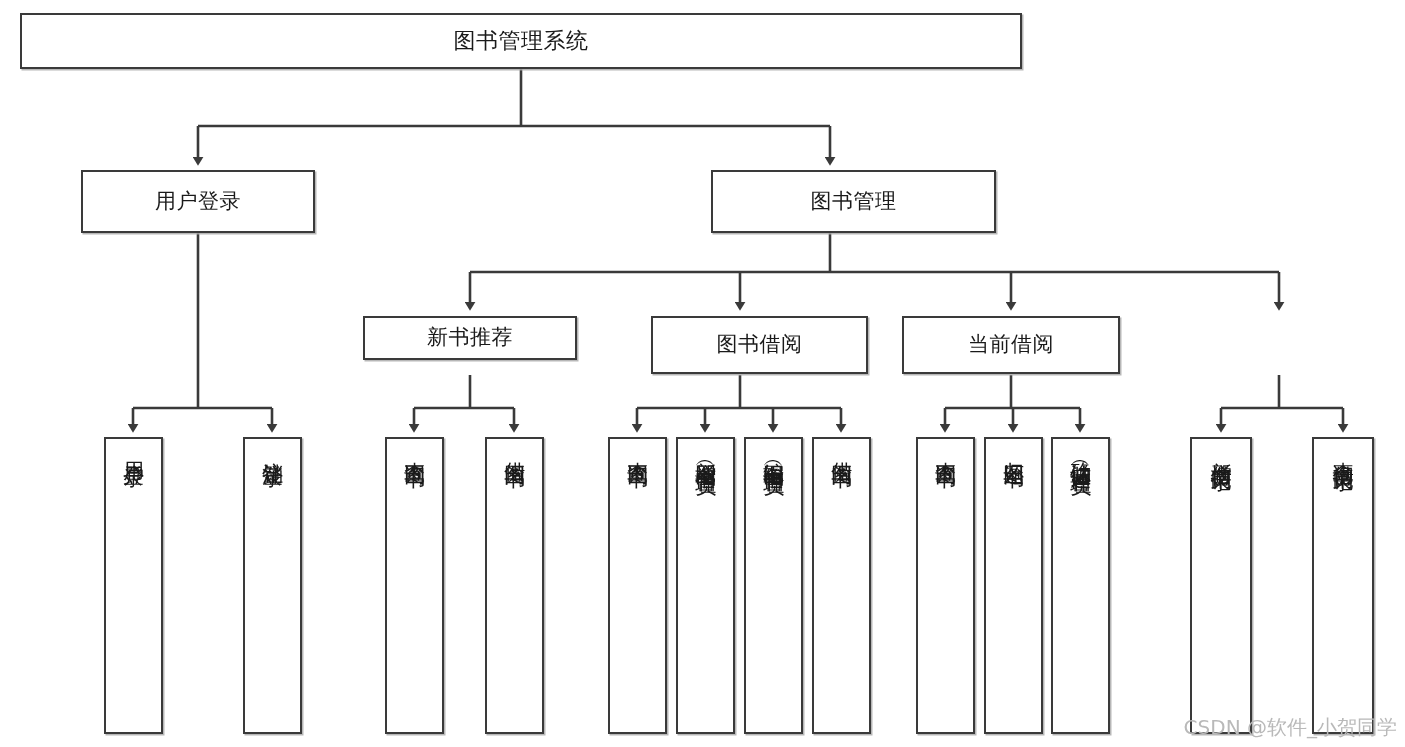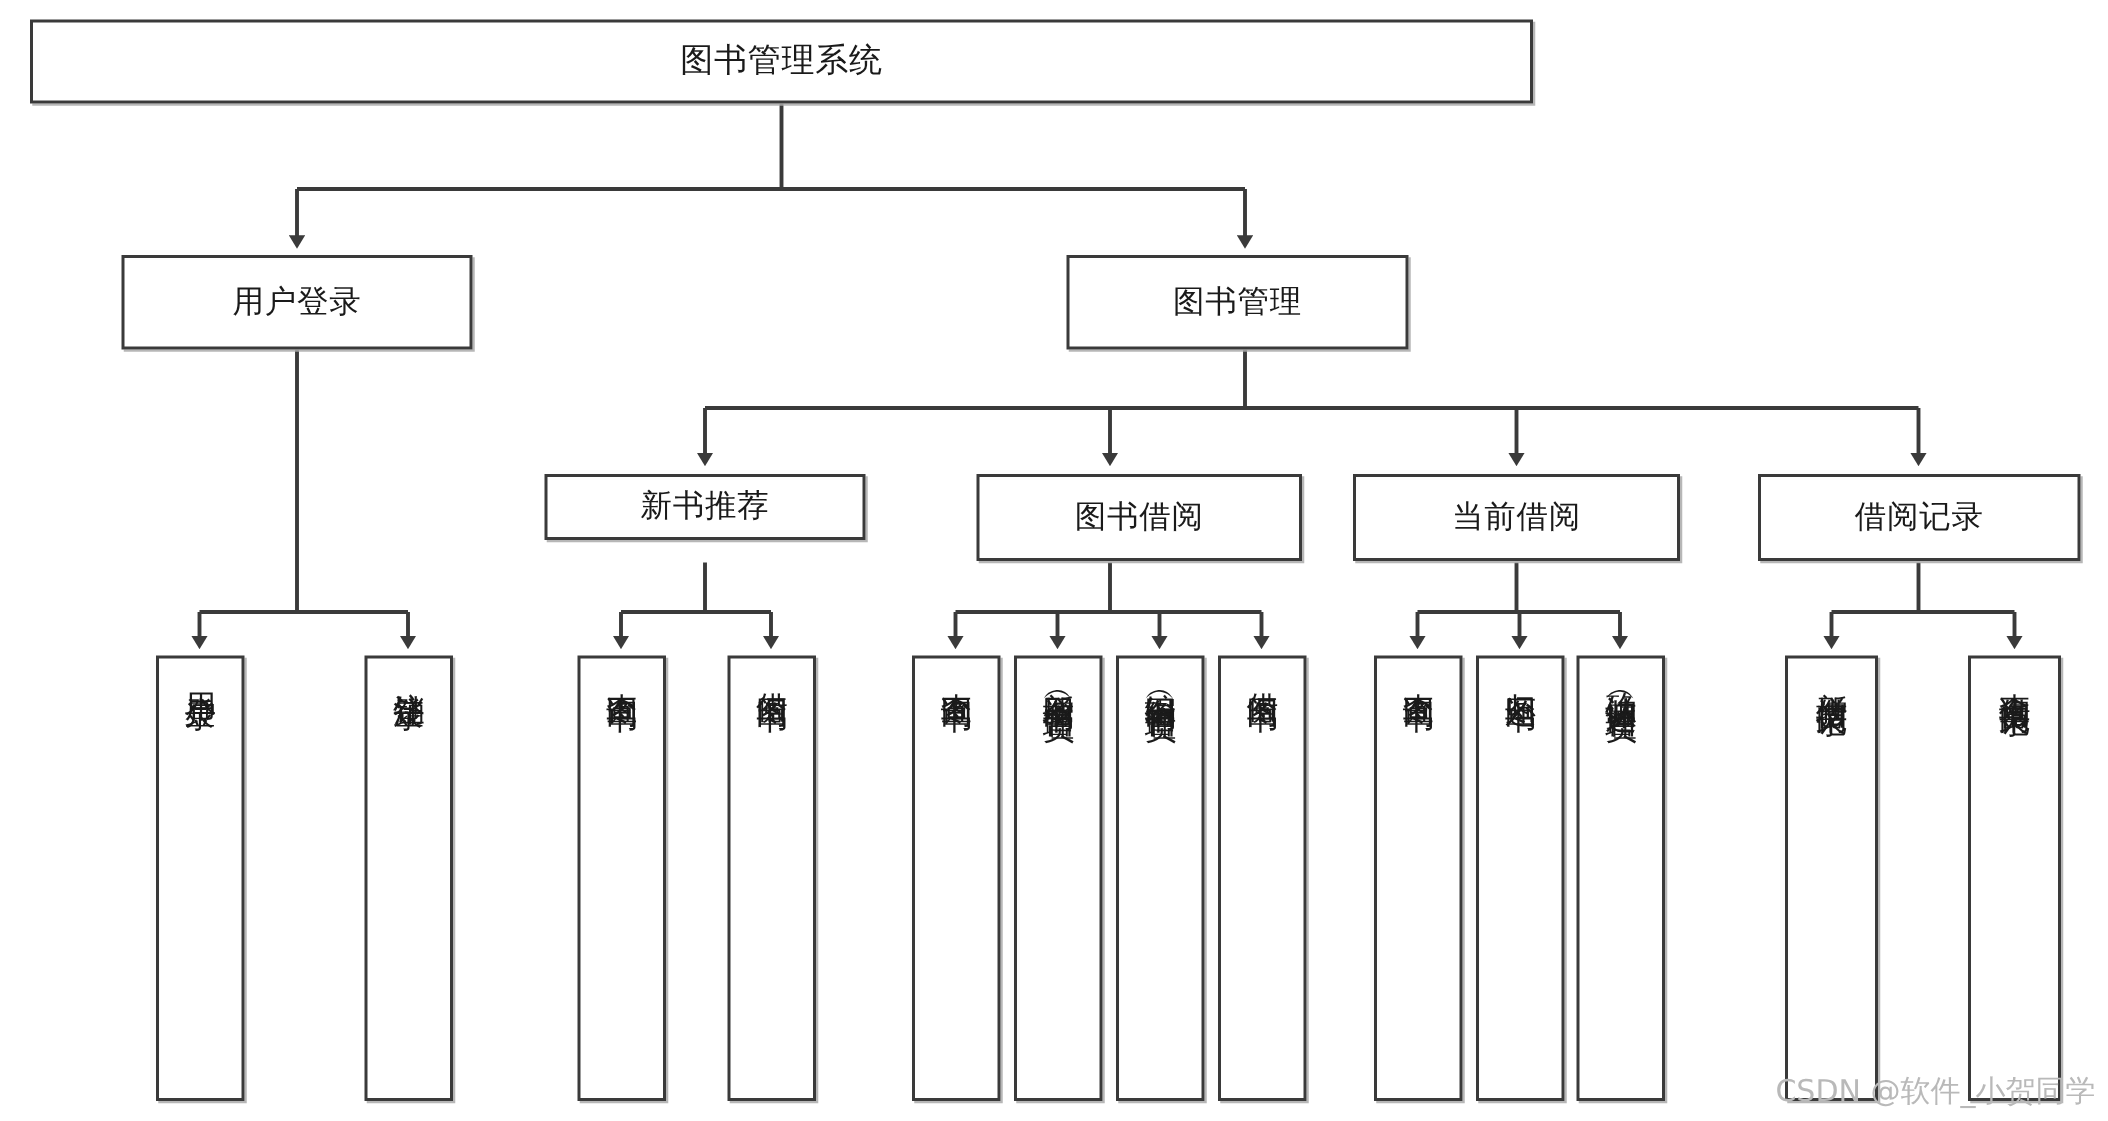--- a/index.html
+++ b/index.html
@@ -131,36 +131,33 @@
     </g>
   </svg>
 
   <div class="node horiz root" style="left:20px; top:13px; width:1002px; height:56px;">
     <span class="label">图书管理系统</span>
   </div>
 
   <div class="node horiz" style="left:81px; top:170px; width:234px; height:63px;">
     <span class="label">用户登录</span>
   </div>
-  <div class="node horiz" style="left:711px; top:170px; width:228px; height:63px;">
+  <div class="node horiz" style="left:711px; top:170px; width:285px; height:63px;">
     <span class="label">图书管理</span>
   </div>
 
   <div class="node horiz" style="left:363px; top:316px; width:214px; height:44px;">
     <span class="label">新书推荐</span>
   </div>
   <div class="node horiz" style="left:651px; top:316px; width:217px; height:58px;">
     <span class="label">图书借阅</span>
   </div>
   <div class="node horiz" style="left:902px; top:316px; width:218px; height:58px;">
     <span class="label">当前借阅</span>
   </div>
-  <div class="node horiz" style="left:1172px; top:316px; width:215px; height:58px;">
-    <span class="label">借阅记录</span>
-  </div>
 
   <div class="node vert" style="left:104px; top:437px; width:59px; height:297px;">
     <span class="label">用户登录</span>
   </div>
   <div class="node vert" style="left:243px; top:437px; width:59px; height:297px;">
     <span class="label">注销登录</span>
   </div>
 
   <div class="node vert" style="left:385px; top:437px; width:59px; height:297px;">
     <span class="label">查询图书</span>

